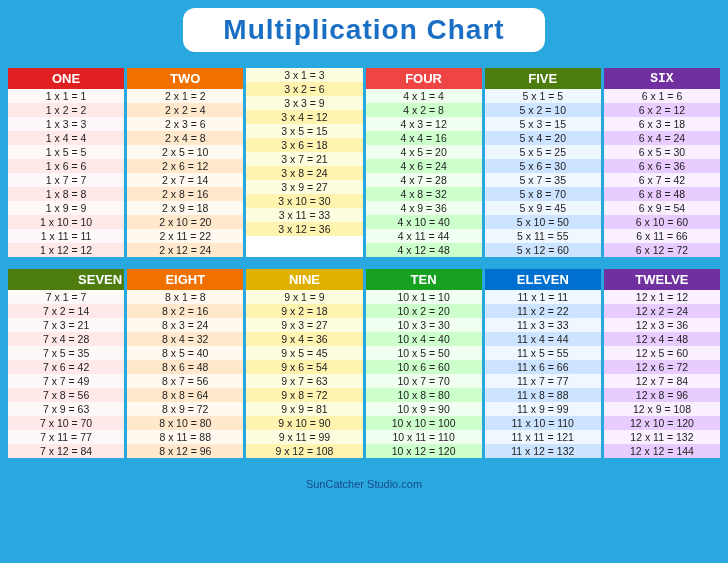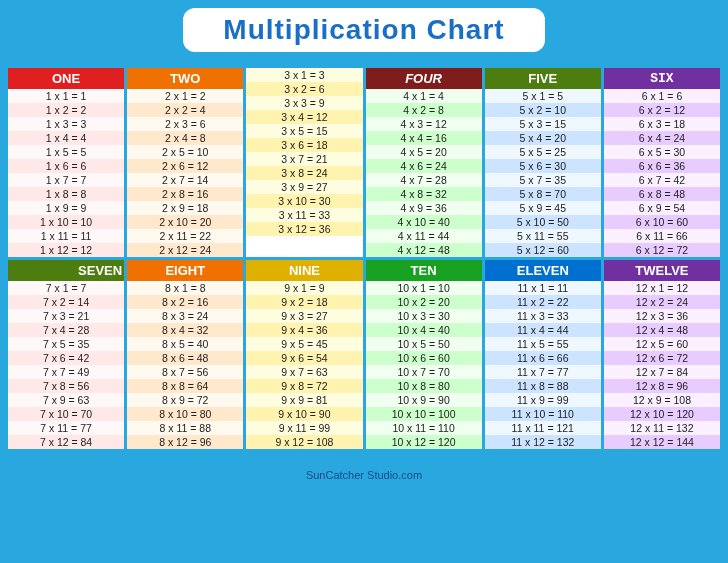--- a/index.html
+++ b/index.html
@@ -21,21 +21,21 @@
     }
     .title {
       color: #1a6fc4;
       font-size: 28px;
       font-weight: bold;
       letter-spacing: 1px;
     }
     .chart-wrapper {
       display: flex;
       flex-direction: column;
-      gap: 3px;
+      gap: 12px;
       width: 100%;
     }
     .chart-row {
       display: flex;
       gap: 3px;
     }
     .cell-block {
       flex: 1;
       display: flex;
       flex-direction: column;
@@ -70,21 +70,21 @@
     .one .cell-body .cell-item:nth-child(even) { background: #ffe8e8; }
     
     .two .cell-header { background: #f07000; }
     .two .cell-body .cell-item:nth-child(odd) { background: #fff9f0; }
     .two .cell-body .cell-item:nth-child(even) { background: #ffe8cc; }
     
     .three .cell-header { background: #e0b000; }
     .three .cell-body .cell-item:nth-child(odd) { background: #fffde0; }
     .three .cell-body .cell-item:nth-child(even) { background: #fff3b0; }
     
-    .four .cell-header { background: #7f1d1d; font-style: italic; }
+    .four .cell-header { background: #ef4444; }
     .four .cell-body .cell-item:nth-child(odd) { background: #f0fff0; }
     .four .cell-body .cell-item:nth-child(even) { background: #ccffcc; }
     
     .five .cell-header { background: #4d7c0f; }
     .five .cell-body .cell-item:nth-child(odd) { background: #f0f8ff; }
     .five .cell-body .cell-item:nth-child(even) { background: #cce4ff; }
     
     .six .cell-header { background: #7030a0; font-family: Liberation Mono, monospace; }
     .six .cell-body .cell-item:nth-child(odd) { background: #faf0ff; }
     .six .cell-body .cell-item:nth-child(even) { background: #e8ccff; }

